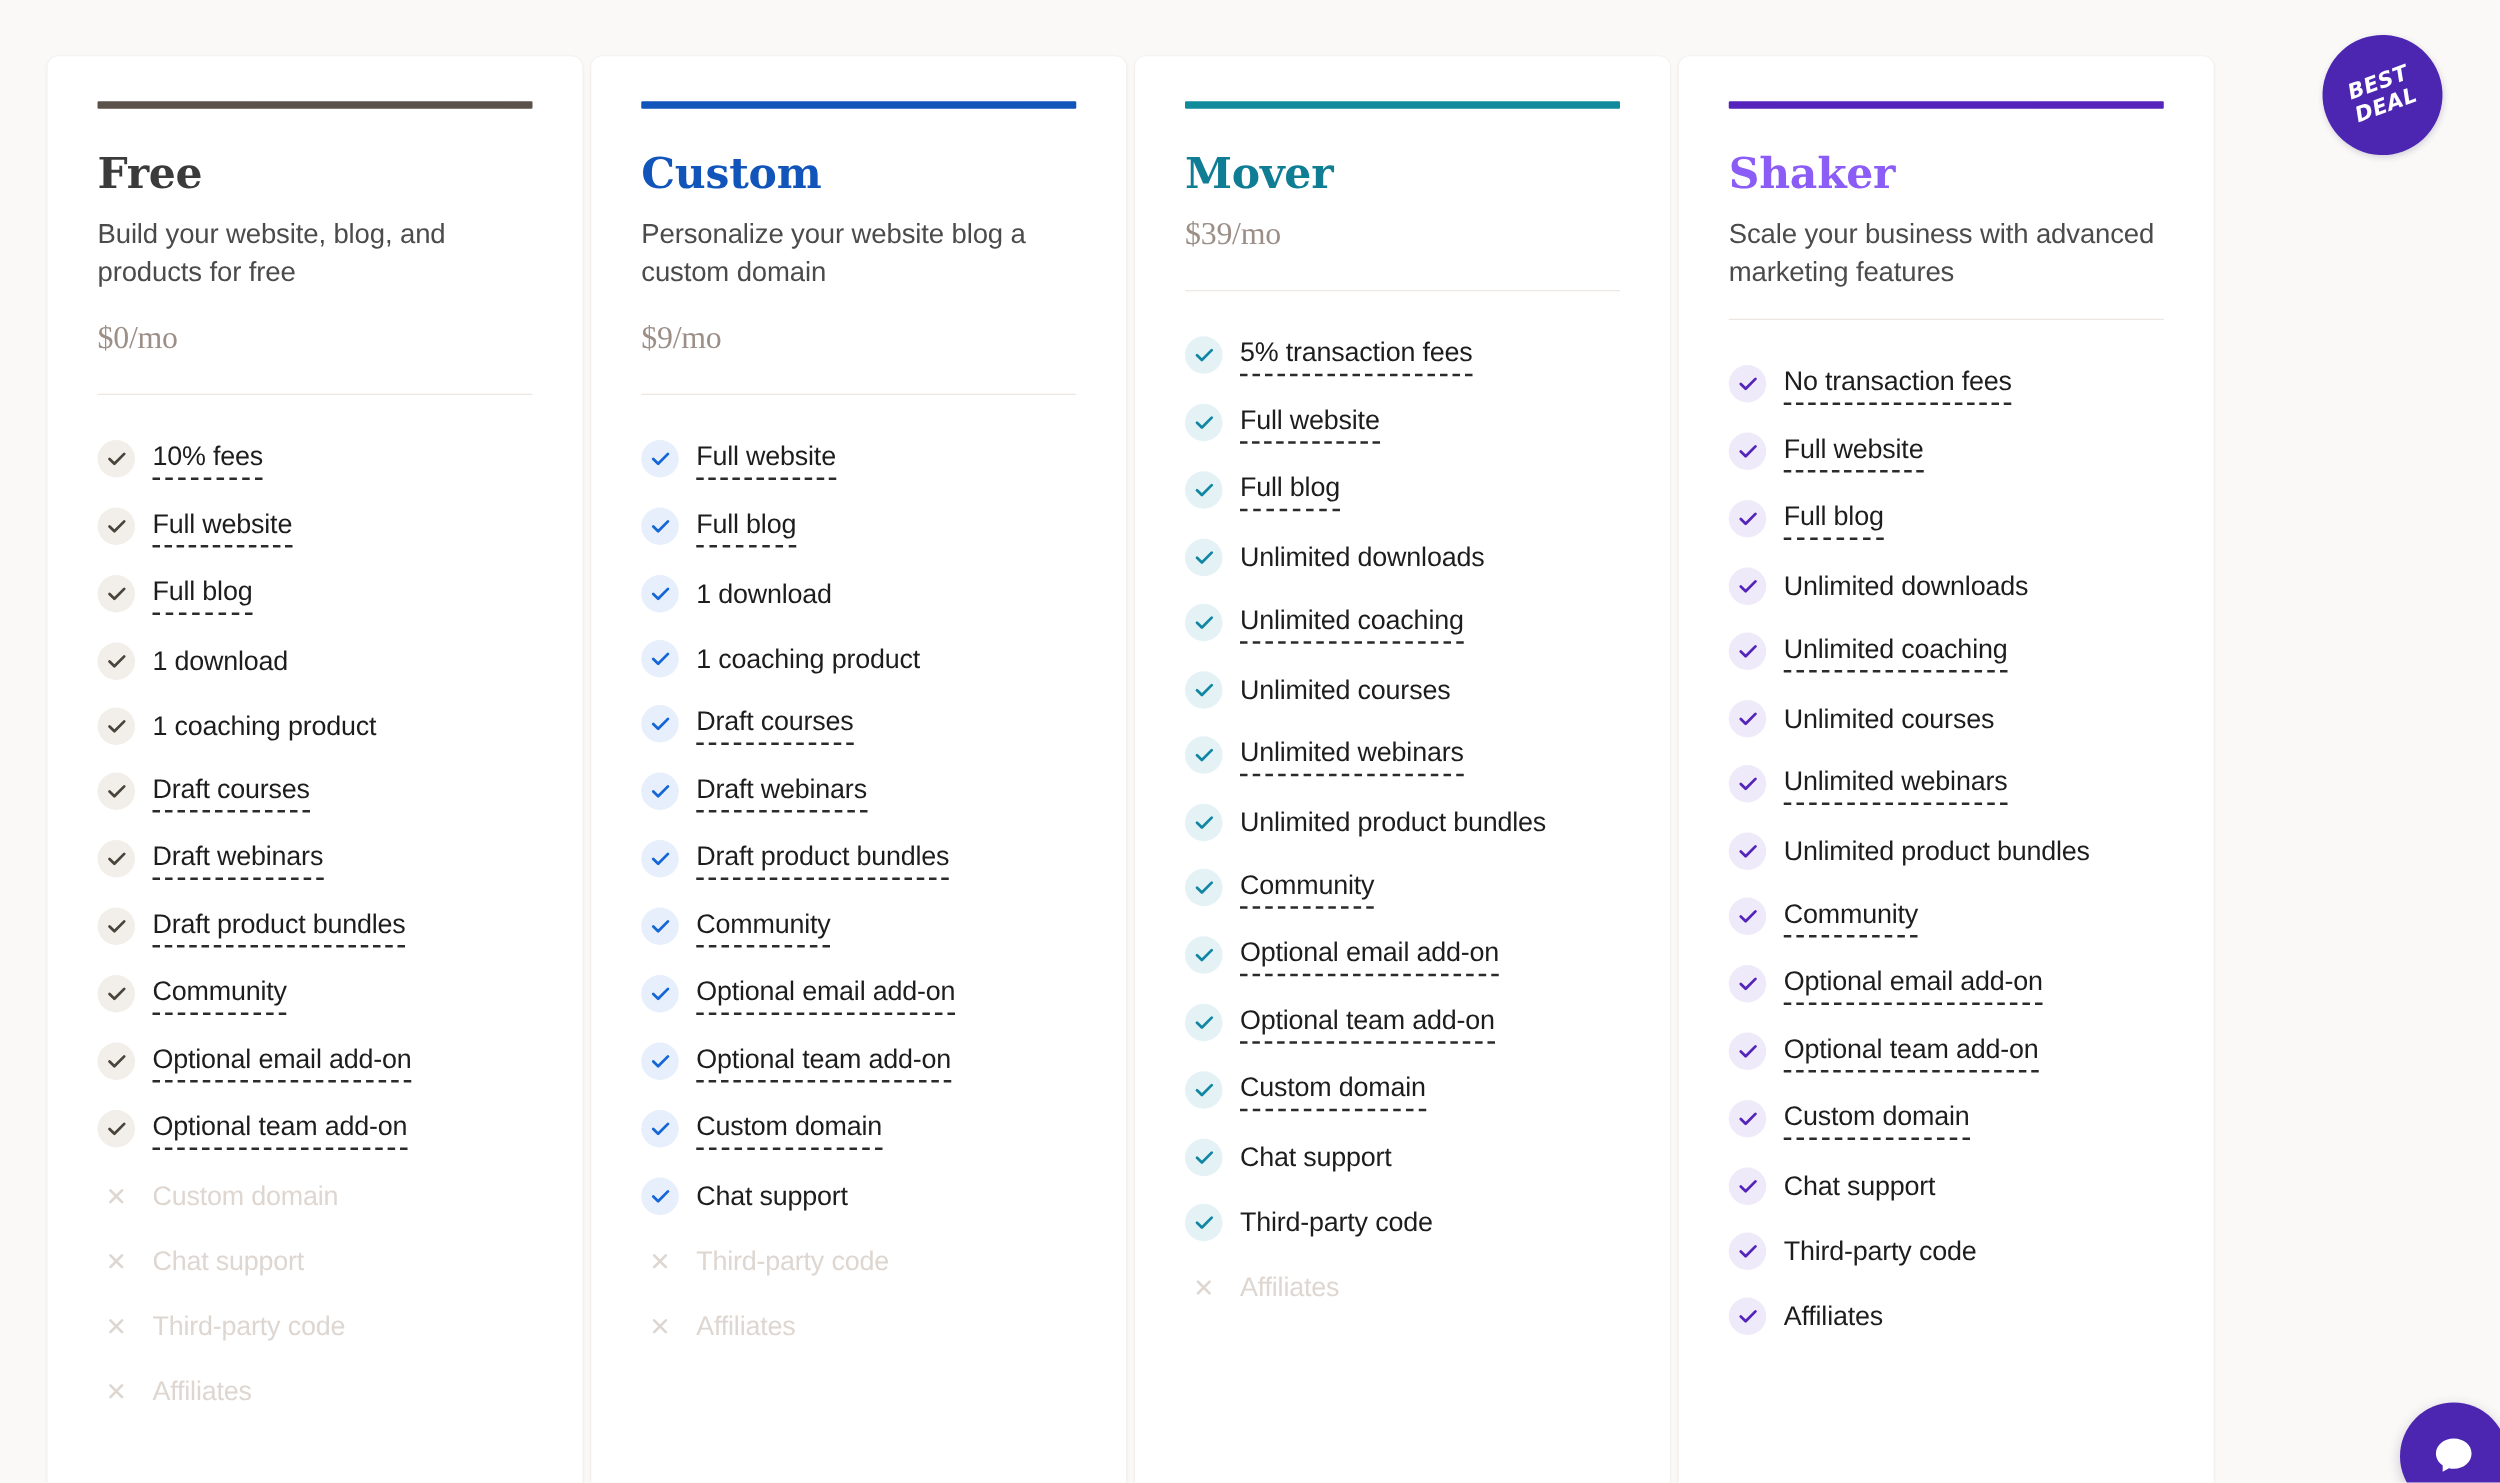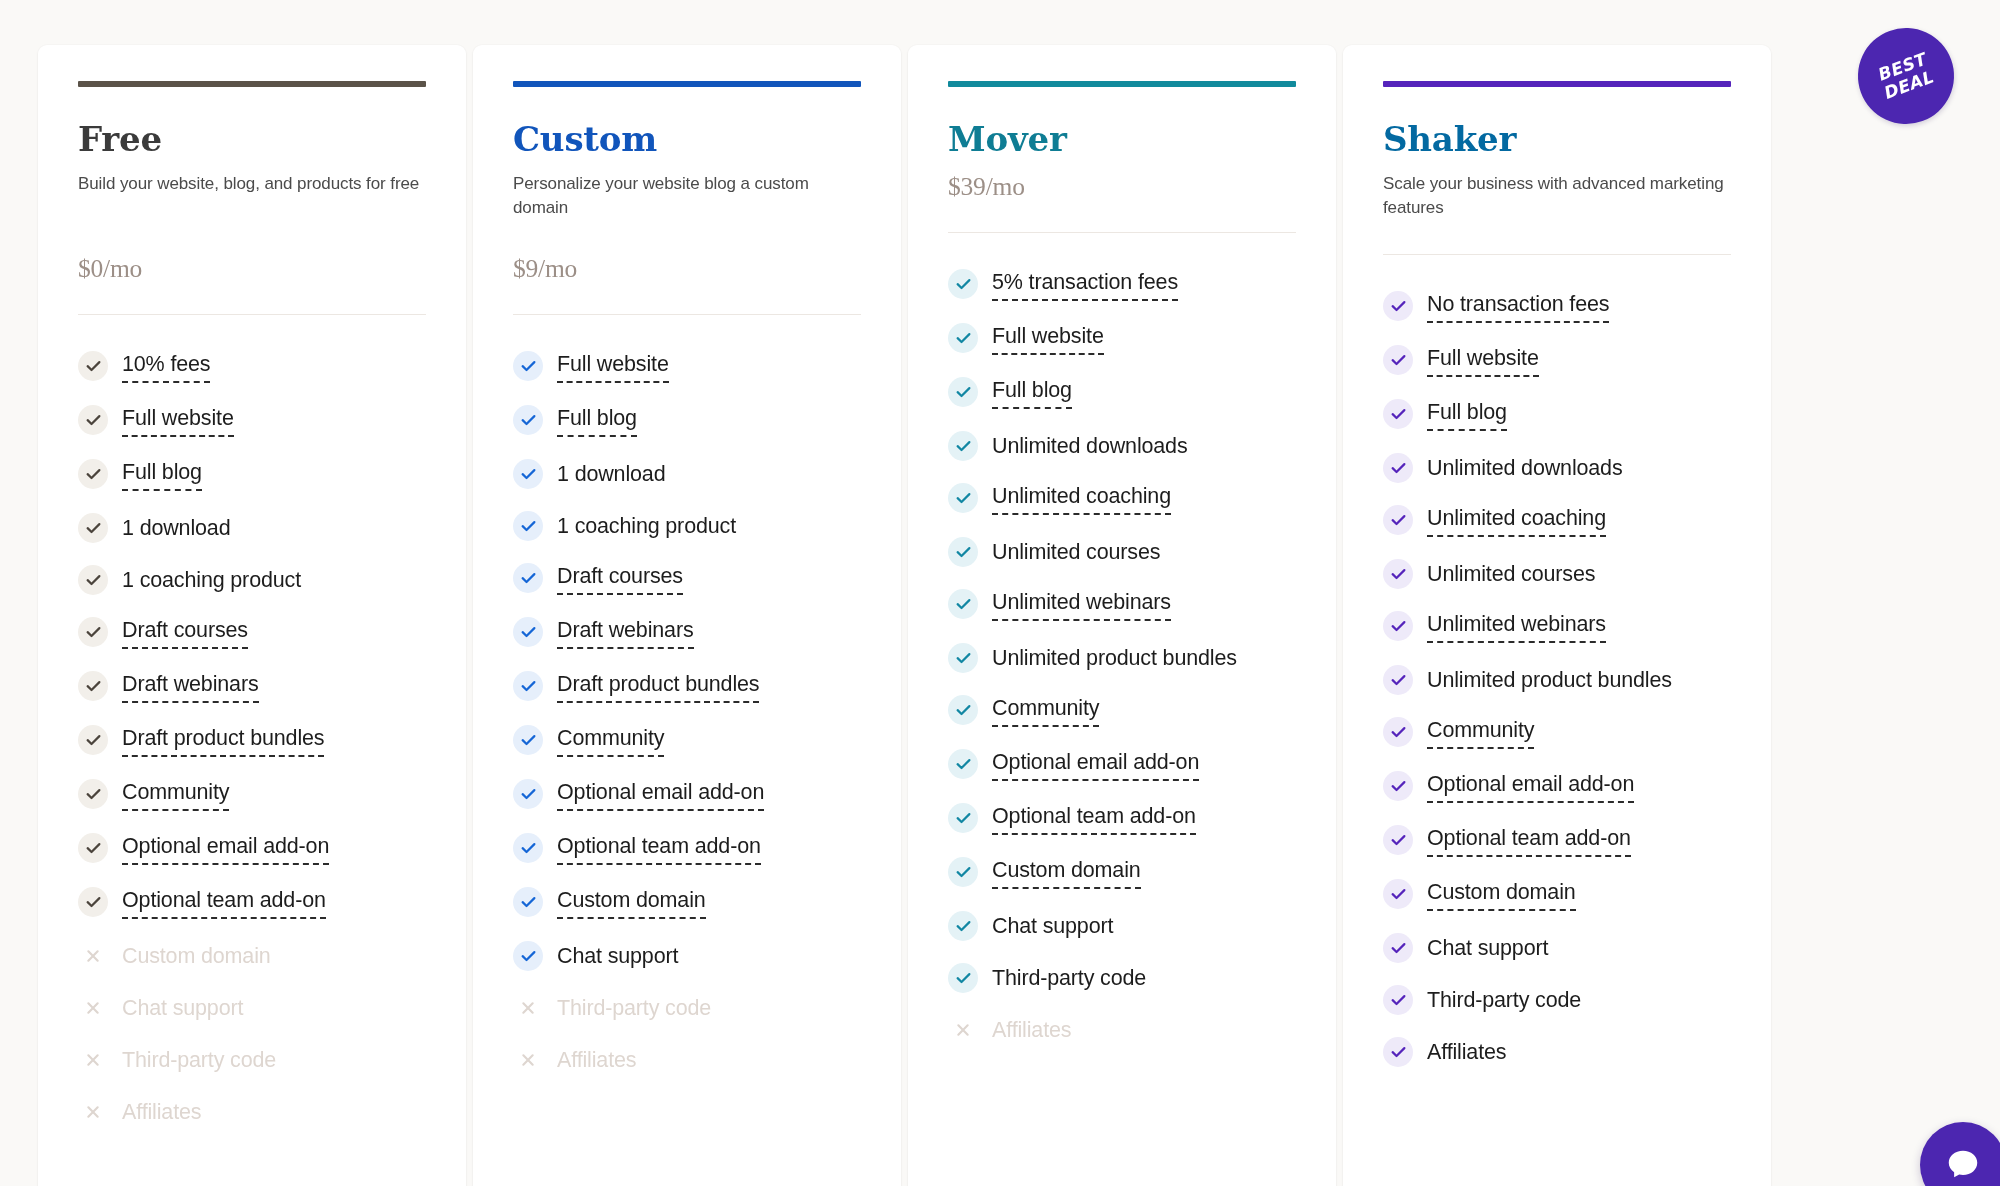--- a/index.html
+++ b/index.html
@@ -50,21 +50,21 @@
   .plan-name {
     font-family: "DejaVu Serif", "Liberation Serif", serif;
     font-weight: 700;
     font-size: 34px;
     line-height: 1.1;
     letter-spacing: -0.2px;
     margin-bottom: 14px;
   }
 
   .plan-desc {
-    font-size: 17px;
+    font-size: 22px;
     line-height: 1.38;
     color: #4b4b4b;
     letter-spacing: -0.1px;
     margin-bottom: 22px;
     min-height: 60px;
   }
 
   .plan-price {
     font-size: 25.5px;
     color: #9c8f87;
@@ -542,21 +542,21 @@
               <svg width="16" height="16" viewBox="0 0 24 24">
                 <path d="M5 5l14 14M19 5L5 19" fill="none" stroke="#ded6d0" stroke-width="3.2" stroke-linecap="round"></path>
               </svg>
             </span>
             <span class="feature-label">Affiliates</span>
           </li>
         </ul>
       </div>
       <div class="card">
         <div class="accent-bar" style="background:#5524bb"></div>
-        <div class="plan-name" style="color:#0369a1">Shaker</div>
+        <div class="plan-name" style="color:#8b5cf6">Shaker</div>
         <div class="plan-desc">Scale your business with advanced marketing features</div>
         <div class="divider"></div>
         <ul class="features">
           <li class="feature has-info">
             <span class="mark" style="background:#eeeaf9">
               <svg width="17" height="17" viewBox="0 0 24 24">
                 <path d="M20.3 5.8 9.2 16.9l-5.5-5.4" fill="none" stroke="#5524bb" stroke-width="3.1" stroke-linecap="round" stroke-linejoin="round"></path>
               </svg>
             </span>
             <span class="feature-label">No transaction fees</span>

